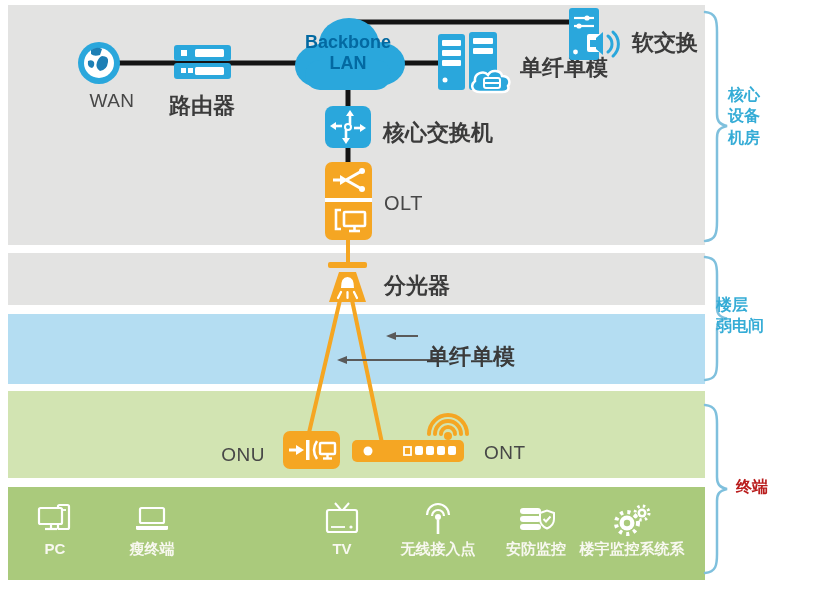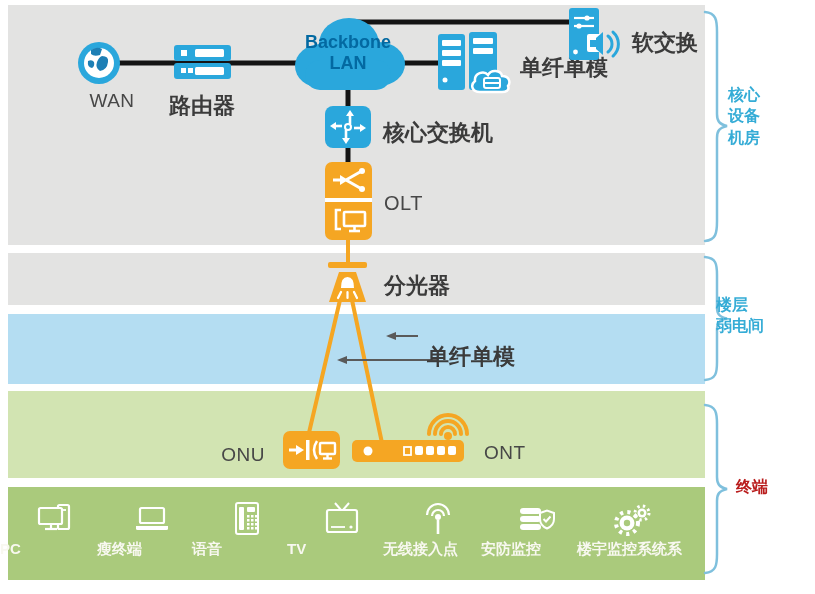--- a/index.html
+++ b/index.html
@@ -21,21 +21,21 @@
   .lbl-center{text-align:center;}
   .cloud-text{
     position:absolute;left:283px;top:32px;width:130px;text-align:center;
     color:#0369a1;font-size:18px;font-weight:bold;line-height:1.15;
   }
   .section-label{
     position:absolute;font-size:16px;font-weight:bold;line-height:1.33;
     color:#35acd6;
   }
   .section-label.green{color:#b91c1c;}
-  .term{position:absolute;top:501px;width:110px;}
+  .term{position:absolute;top:501px;width:110px;text-align:center;}
   .term .ticon{display:block;margin:0 auto;}
   .term .tlabel{
     display:block;margin-top:3px;color:#f8f8f0;font-size:15px;font-weight:bold;
   }
 </style>
 </head>
 <body>
 
 <div class="canvas">
 
@@ -239,42 +239,20 @@
   </div>
 
   <div class="term" style="left:97px;">
     <svg class="ticon" width="40" height="36" viewBox="0 0 40 36">
       <rect x="8" y="7" width="24" height="15" rx="1.5" fill="none" stroke="#ffffff" stroke-width="2.2"></rect>
       <path d="M4,25 h32 v2.5 a1.5,1.5 0 0 1 -1.5,1.5 h-29 a1.5,1.5 0 0 1 -1.5,-1.5 z" fill="#ffffff"></path>
     </svg>
     <span class="tlabel">瘦终端</span>
   </div>
 
-  <div class="term" style="left:192px;">
-    <svg class="ticon" width="40" height="36" viewBox="0 0 40 36">
-      <rect x="9" y="2" width="22" height="31" rx="2" fill="none" stroke="#ffffff" stroke-width="2"></rect>
-      <rect x="12" y="6" width="5" height="23" rx="1" fill="#ffffff"></rect>
-      <rect x="20" y="6" width="8" height="5" rx="1" fill="#ffffff"></rect>
-      <g fill="#ffffff">
-        <rect x="20" y="14" width="2.5" height="2.5"></rect>
-          <rect x="24" y="14" width="2.5" height="2.5"></rect>
-          <rect x="28" y="14" width="2.5" height="2.5"></rect>
-        <rect x="20" y="18" width="2.5" height="2.5"></rect>
-          <rect x="24" y="18" width="2.5" height="2.5"></rect>
-          <rect x="28" y="18" width="2.5" height="2.5"></rect>
-        <rect x="20" y="22" width="2.5" height="2.5"></rect>
-          <rect x="24" y="22" width="2.5" height="2.5"></rect>
-          <rect x="28" y="22" width="2.5" height="2.5"></rect>
-        <rect x="20" y="26" width="2.5" height="2.5"></rect>
-          <rect x="24" y="26" width="2.5" height="2.5"></rect>
-          <rect x="28" y="26" width="2.5" height="2.5"></rect>
-      </g>
-    </svg>
-    <span class="tlabel">语音</span>
-  </div>
 
   <div class="term" style="left:287px;">
     <svg class="ticon" width="40" height="36" viewBox="0 0 40 36">
       <line x1="13" y1="2" x2="19" y2="9" stroke="#ffffff" stroke-width="2"></line>
       <line x1="27" y1="2" x2="21" y2="9" stroke="#ffffff" stroke-width="2"></line>
       <rect x="5" y="9" width="30" height="22" rx="2" fill="none" stroke="#ffffff" stroke-width="2.2"></rect>
       <line x1="9" y1="26" x2="23" y2="26" stroke="#ffffff" stroke-width="1.8"></line>
       <circle cx="29" cy="26" r="1.6" fill="#ffffff"></circle>
     </svg>
     <span class="tlabel">TV</span>

